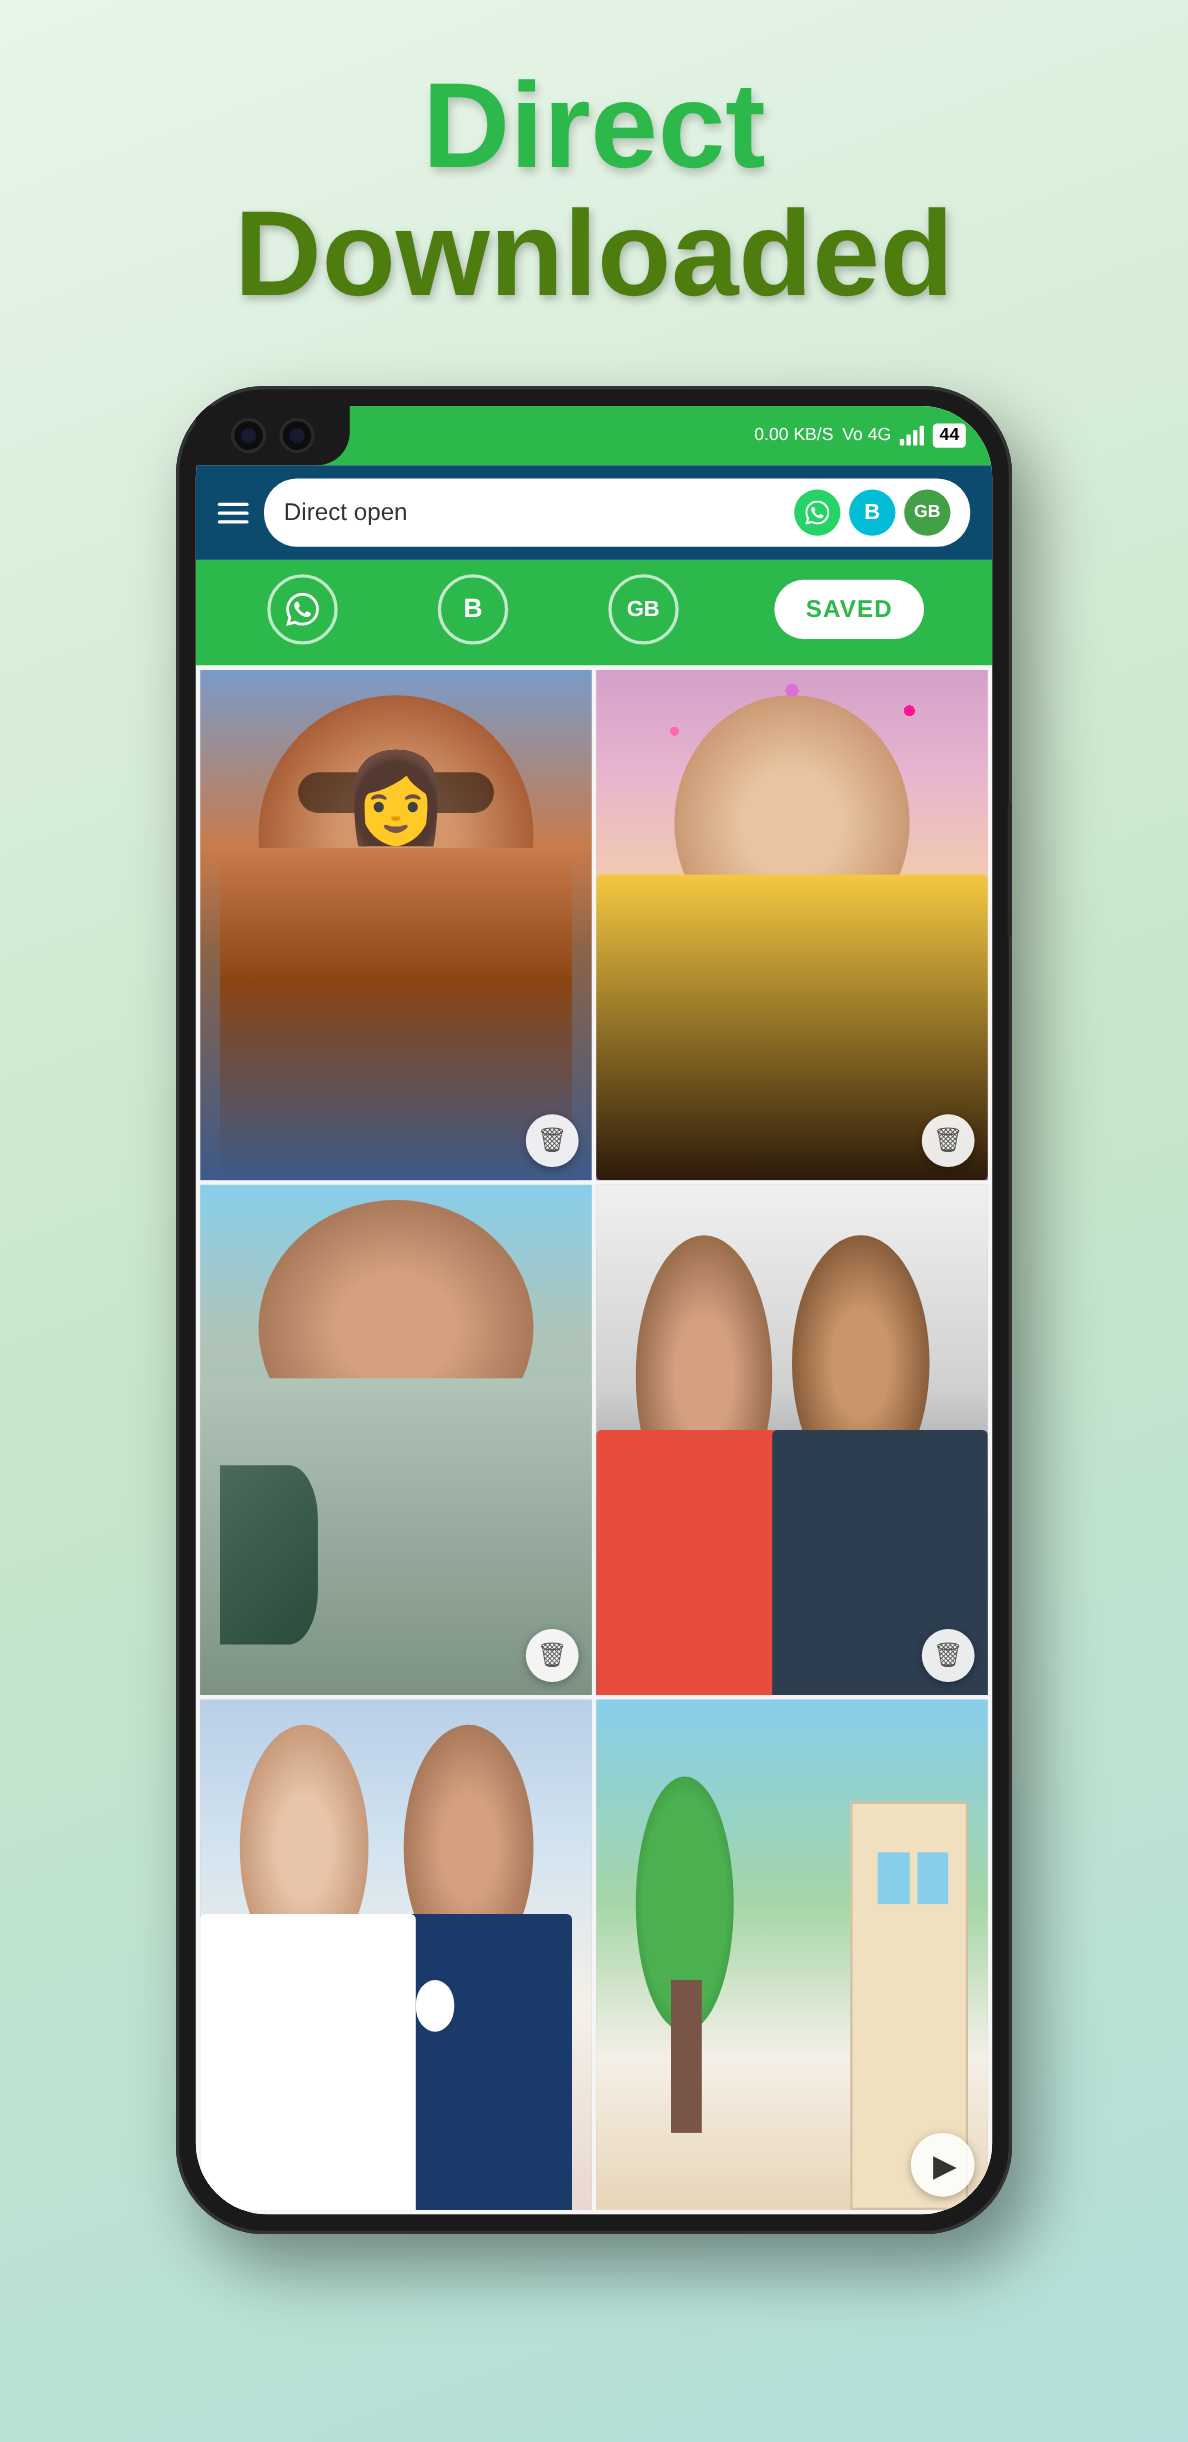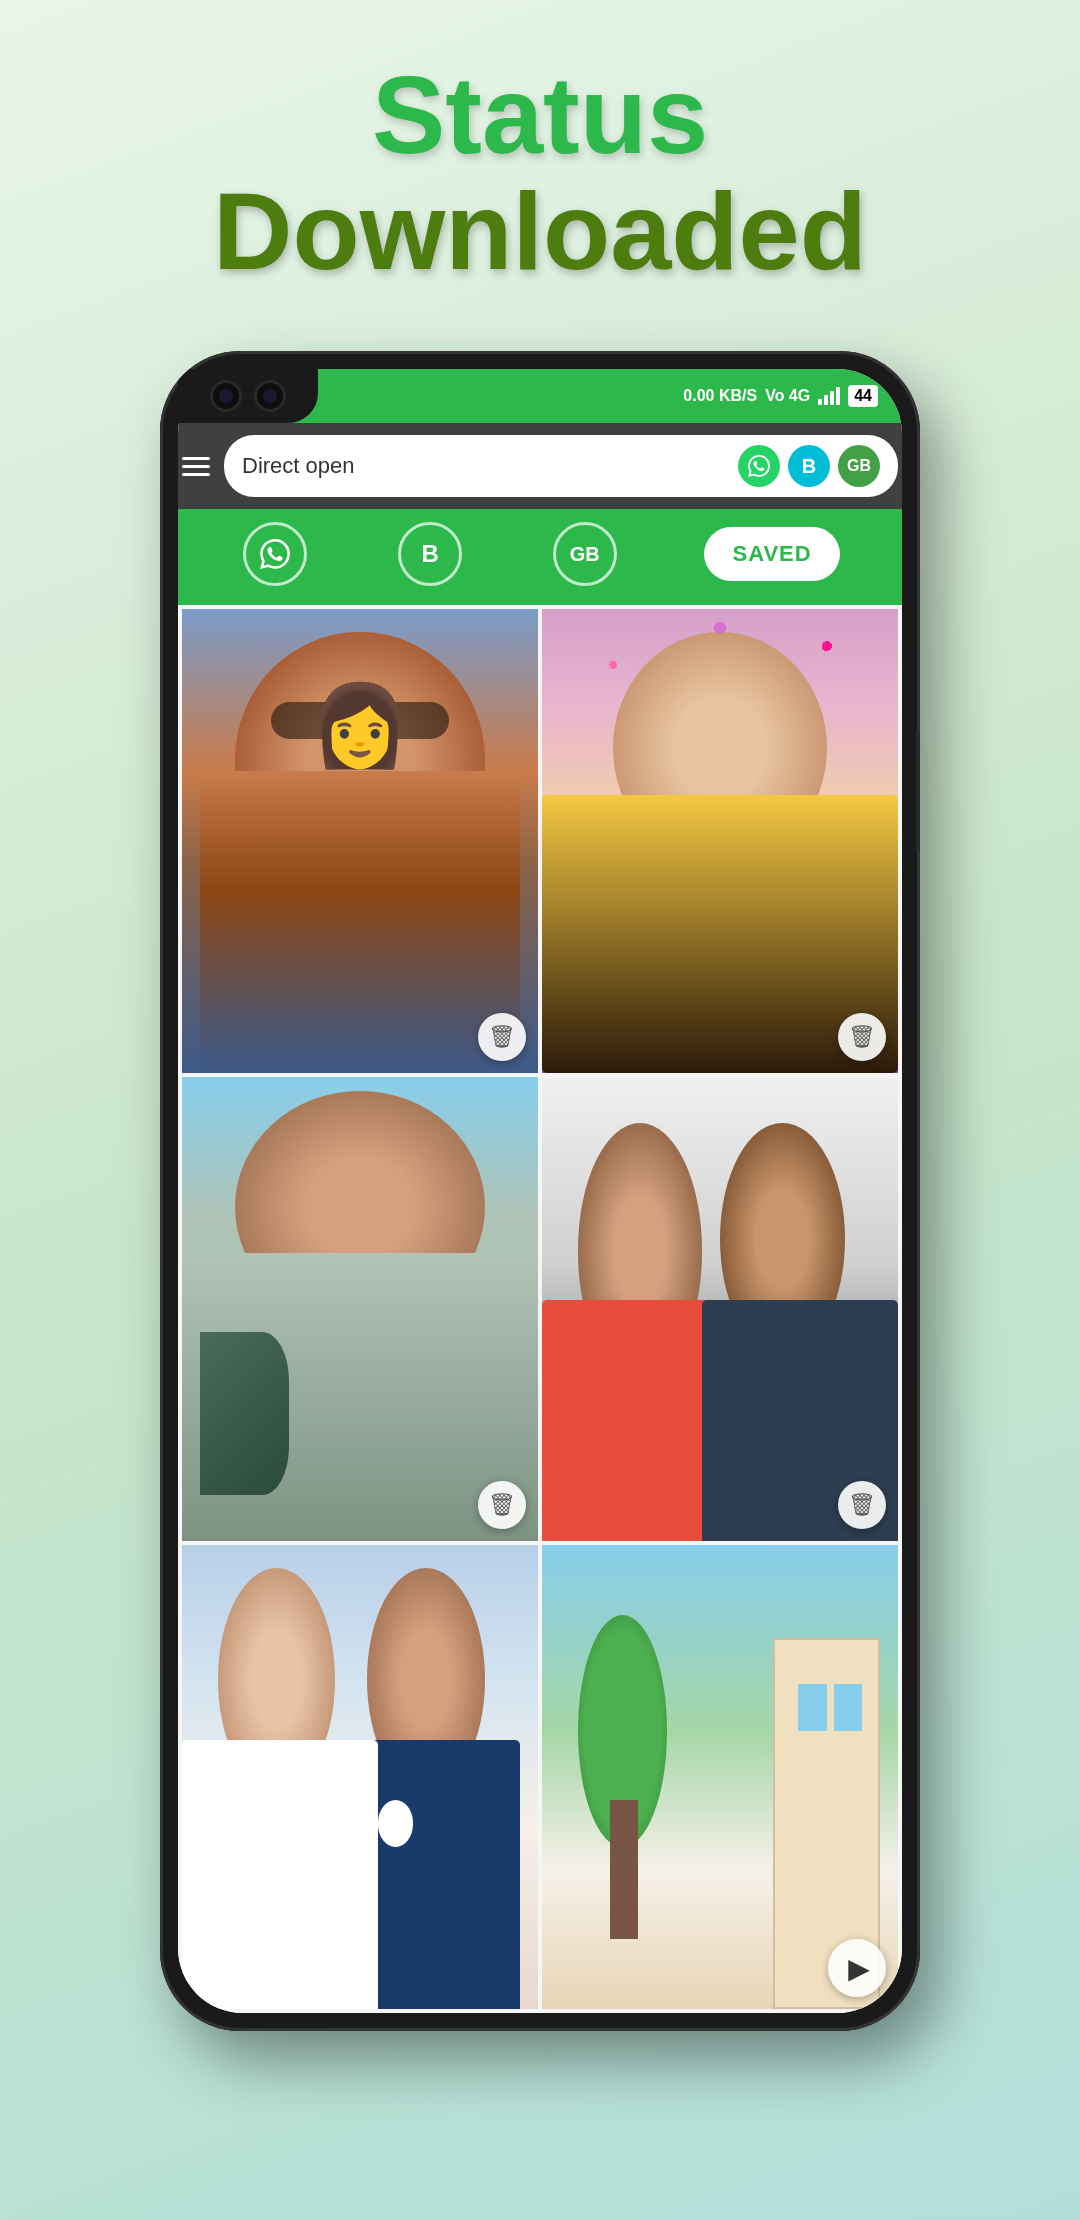--- a/index.html
+++ b/index.html
@@ -89,21 +89,21 @@
       display: flex;
       align-items: center;
       gap: 8px;
       font-size: 18px;
       color: white;
     }
 
     .status-text {
       font-size: 16px;
       color: white;
-      font-weight: 700;
+      font-weight: 400;
     }
 
     .battery-badge {
       background: #fff;
       color: #000;
       font-size: 16px;
       font-weight: 700;
       padding: 2px 6px;
       border-radius: 4px;
     }
@@ -140,22 +140,22 @@
       left: 50%;
       transform: translate(-50%, -50%);
       width: 14px;
       height: 14px;
       background: #1a1a2e;
       border-radius: 50%;
     }
 
     
     .app-bar {
-      background: #404040;
-      padding: 12px 4px;
+      background: #0c4a6e;
+      padding: 12px 20px;
       display: flex;
       align-items: center;
       gap: 14px;
       flex-shrink: 0;
     }
 
     .hamburger-icon {
       color: white;
       font-size: 30px;
       cursor: pointer;
@@ -341,21 +341,21 @@
     .grid-photo {
       width: 100%;
       height: 100%;
       position: relative;
     }
   </style>
 </head>
 <body>
 
 <div class="page-title-container">
-  <div class="title-status">Status</div>
+  <div class="title-status">Direct</div>
   <div class="title-downloaded">Downloaded</div>
 </div>
 
 <div class="phone-container">
 
   <div class="phone-side-button"></div>
 
   <div class="camera-notch">
     <div class="camera-lens"></div>
     <div class="camera-lens"></div>

